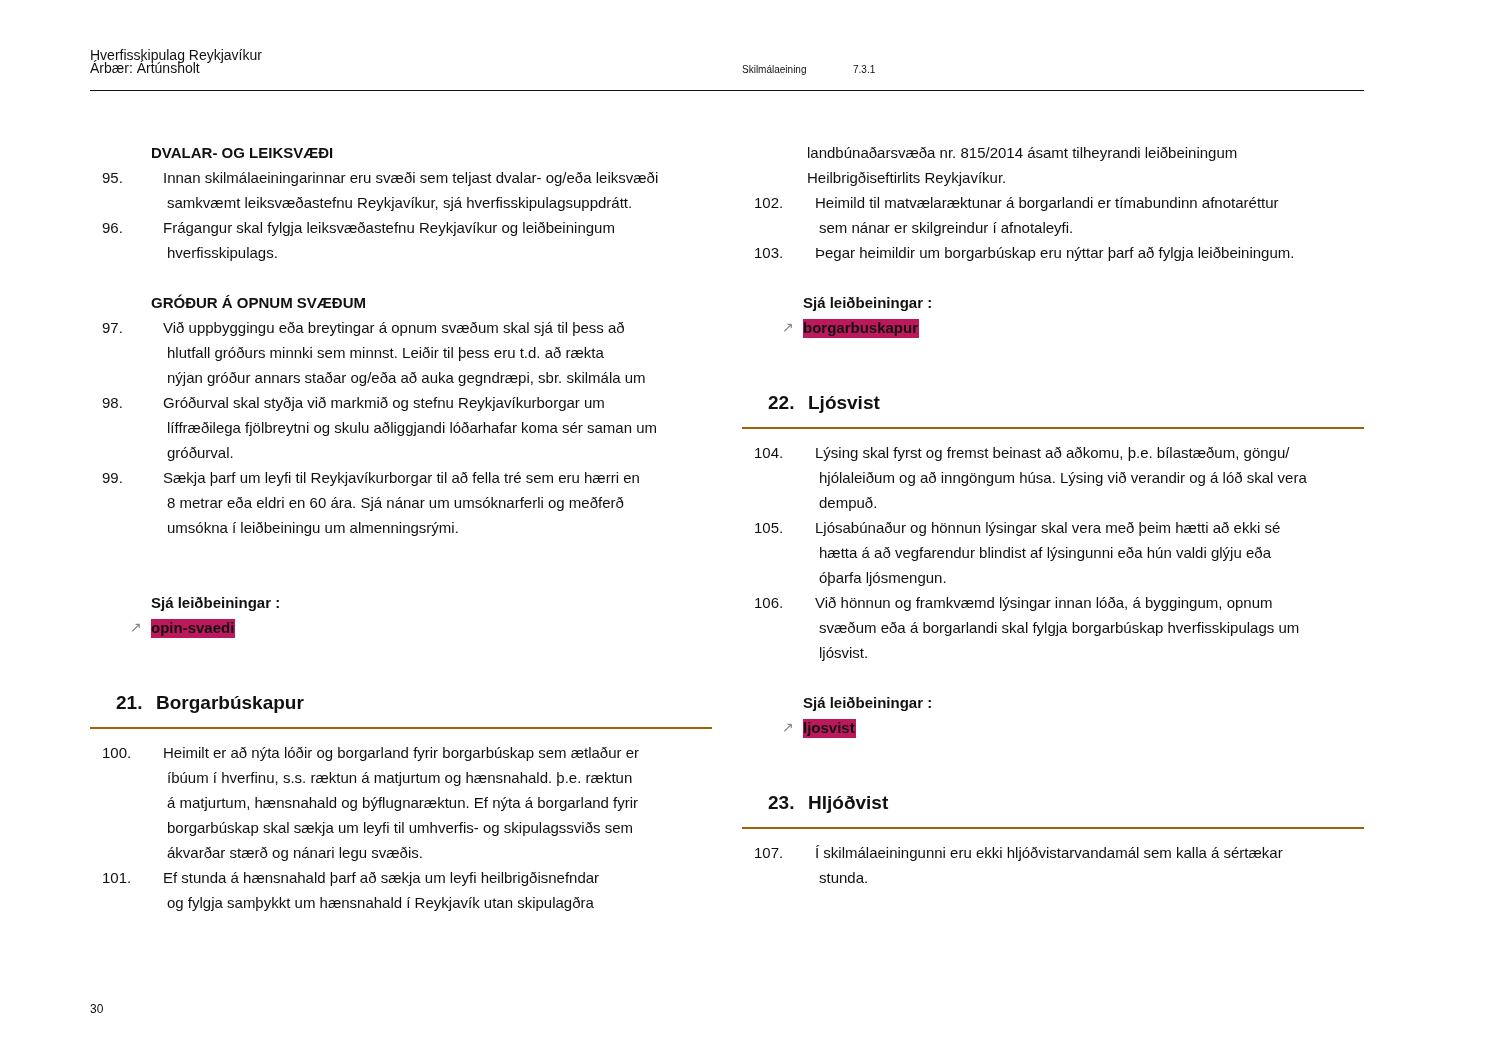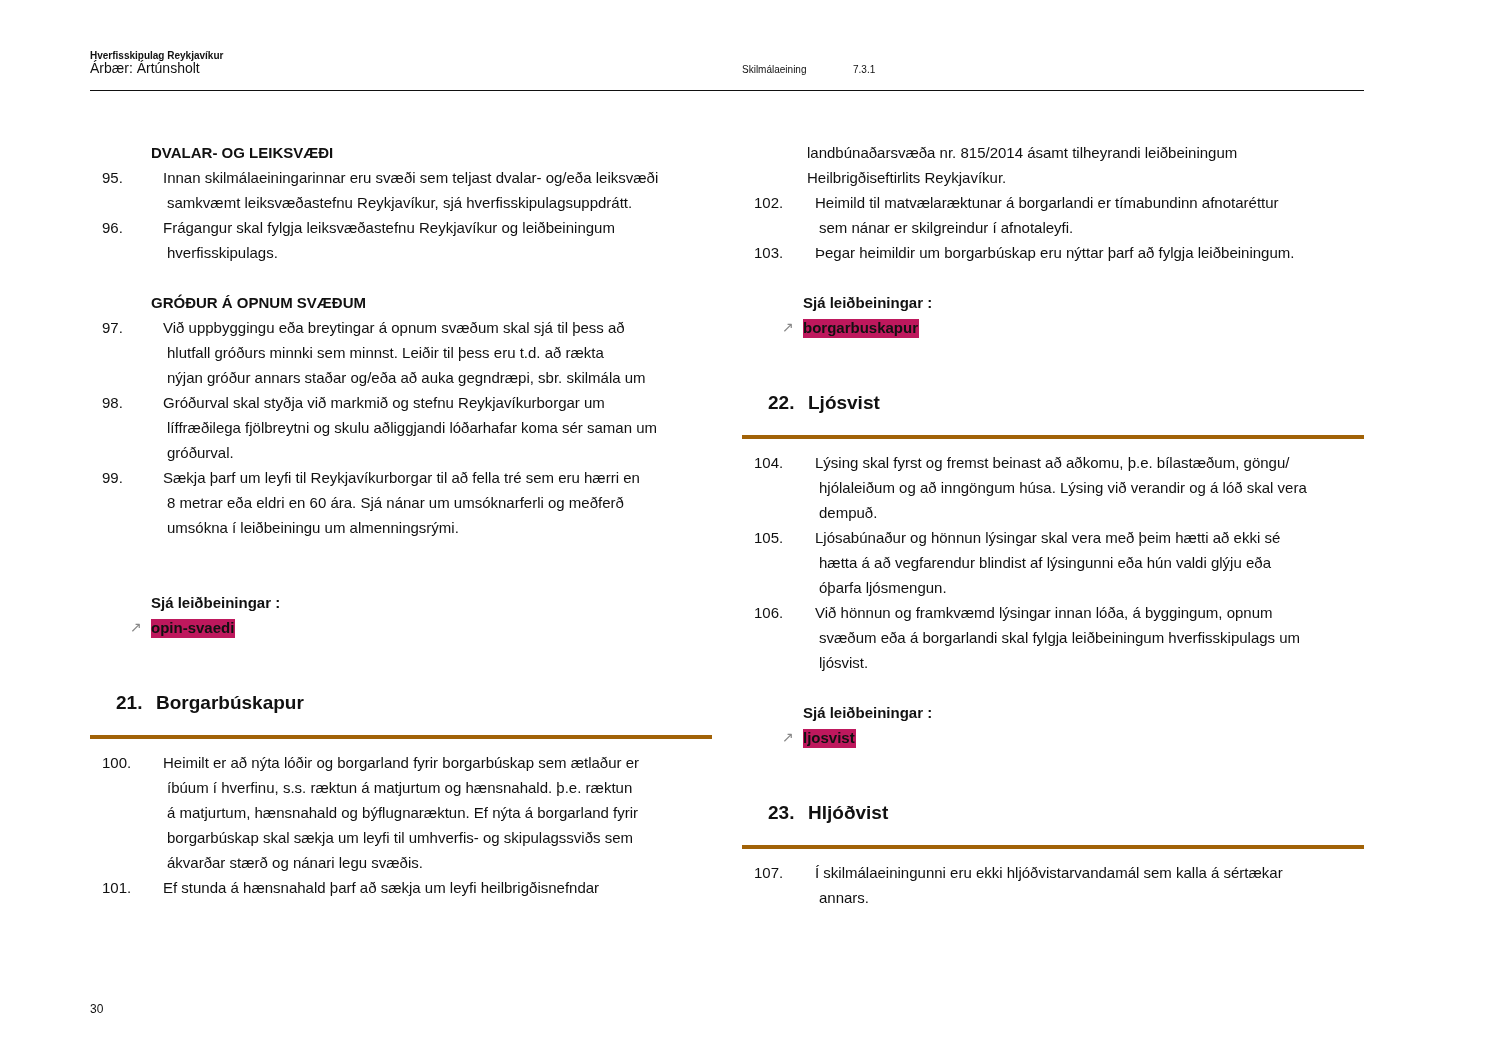--- a/index.html
+++ b/index.html
@@ -1,21 +1,21 @@
 <!DOCTYPE html>
 <html><head>
   <meta charset="utf-8">
   <style>
     html, body { margin: 0; padding: 0; background: #ffffff; }
     body {
       width: 1500px; height: 1061px; position: relative; overflow: hidden;
       font-family: "Liberation Sans", sans-serif; color: #111111;
     }
     .header { position: absolute; left: 90px; top: 49px; width: 1274px; height: 41px; border-bottom: 1.5px solid #111; }
-    .hdr-title { position: absolute; left: 0; top: 0; font-size: 10px; font-weight: bold; line-height: 13px; }
+    .hdr-title { position: absolute; left: 0; top: 0; font-size: 14px; font-weight: normal; line-height: 13px; }
     .hdr-sub { position: absolute; left: 0; top: 13px; font-size: 14px; line-height: 13px; }
     .hdr-section { position: absolute; left: 652px; top: 14px; font-size: 10px; line-height: 13px; }
     .hdr-num { position: absolute; left: 763px; top: 14px; font-size: 10px; line-height: 13px; }
 
     .col { position: absolute; top: 140px; }
     .col-left { left: 90px; width: 622px; }
     .col-right { left: 742px; width: 622px; }
 
     .subhead { font-size: 15px; font-weight: bold; line-height: 25px; padding-left: 61px; }
     .para { display: flex; font-size: 15px; line-height: 25px; margin-left: 12px; }
@@ -25,21 +25,21 @@
     .cont { font-size: 15px; line-height: 25px; padding-left: 65px; }
 
     .gap25 { height: 25px; }
     .gap50 { height: 50px; }
 
     .see-label { font-size: 15px; font-weight: bold; line-height: 25px; padding-left: 61px; }
     .see-link { position: relative; font-size: 15px; line-height: 25px; padding-left: 61px; }
     .see-link .arrow { position: absolute; left: 40px; top: 0; color: #888; font-size: 14px; }
     .see-link .link { font-weight: bold; background: #be185d; padding: 0 1px 2px 0; cursor: pointer; }
 
-    .section-head { display: flex; font-size: 19px; font-weight: bold; line-height: 25px; padding-left: 26px; padding-bottom: 20px; border-bottom: 4px solid #a16207; margin-bottom: 11px; }
+    .section-head { display: flex; font-size: 19px; font-weight: bold; line-height: 25px; padding-left: 26px; padding-bottom: 12px; border-bottom: 2px solid #a16207; margin-bottom: 11px; }
     .section-head .snum { width: 40px; }
 
     .page-num { position: absolute; left: 90px; top: 1002px; font-size: 12px; }
   </style>
 </head>
 <body>
 
 <div class="header">
   <div class="hdr-title">Hverfisskipulag Reykjavíkur</div>
   <div class="hdr-sub">Árbær: Ártúnsholt</div>
@@ -113,20 +113,21 @@
       <div>íbúum í hverfinu, s.s. ræktun á matjurtum og hænsnahald. þ.e. ræktun</div>
       <div>á matjurtum, hænsnahald og býflugnaræktun. Ef nýta á borgarland fyrir</div>
       <div>borgarbúskap skal sækja um leyfi til umhverfis- og skipulagssviðs sem</div>
       <div>ákvarðar stærð og nánari legu svæðis.</div>
     </div>
   </div>
   <div class="para">
     <div class="num">101.</div>
     <div class="txt">
       <div>Ef stunda á hænsnahald þarf að sækja um leyfi heilbrigðisnefndar</div>
+      <div>og fylgja samþykkt um hænsnahald í Reykjavík utan skipulagðra</div>
     </div>
   </div>
 </div>
 
 <div class="col col-right">
   <div class="cont">landbúnaðarsvæða nr. 815/2014 ásamt tilheyrandi leiðbeiningum</div>
   <div class="cont">Heilbrigðiseftirlits Reykjavíkur.</div>
 
   <div class="para">
     <div class="num">102.</div>
@@ -168,21 +169,21 @@
     <div class="txt">
       <div>Ljósabúnaður og hönnun lýsingar skal vera með þeim hætti að ekki sé</div>
       <div>hætta á að vegfarendur blindist af lýsingunni eða hún valdi glýju eða</div>
       <div>óþarfa ljósmengun.</div>
     </div>
   </div>
   <div class="para">
     <div class="num">106.</div>
     <div class="txt">
       <div>Við hönnun og framkvæmd lýsingar innan lóða, á byggingum, opnum</div>
-      <div>svæðum eða á borgarlandi skal fylgja leiðbeiningum hverfisskipulags um</div>
+      <div>svæðum eða á borgarlandi skal fylgja borgarbúskap hverfisskipulags um</div>
       <div>ljósvist.</div>
     </div>
   </div>
 
   <div class="gap25"></div>
   <div class="see-label">Sjá leiðbeiningar :</div>
   <div class="see-link">
     <span class="arrow">↗</span>
     <span class="link">ljosvist</span>
   </div>
@@ -190,18 +191,18 @@
   <div class="gap50"></div>
   <div class="section-head">
     <span class="snum">23.</span>
     <span>Hljóðvist</span>
   </div>
 
   <div class="para">
     <div class="num">107.</div>
     <div class="txt">
       <div>Í skilmálaeiningunni eru ekki hljóðvistarvandamál sem kalla á sértækar</div>
-      <div>annars.</div>
+      <div>stunda.</div>
     </div>
   </div>
 </div>
 
 <div class="page-num">30</div>
 
 </body></html>

